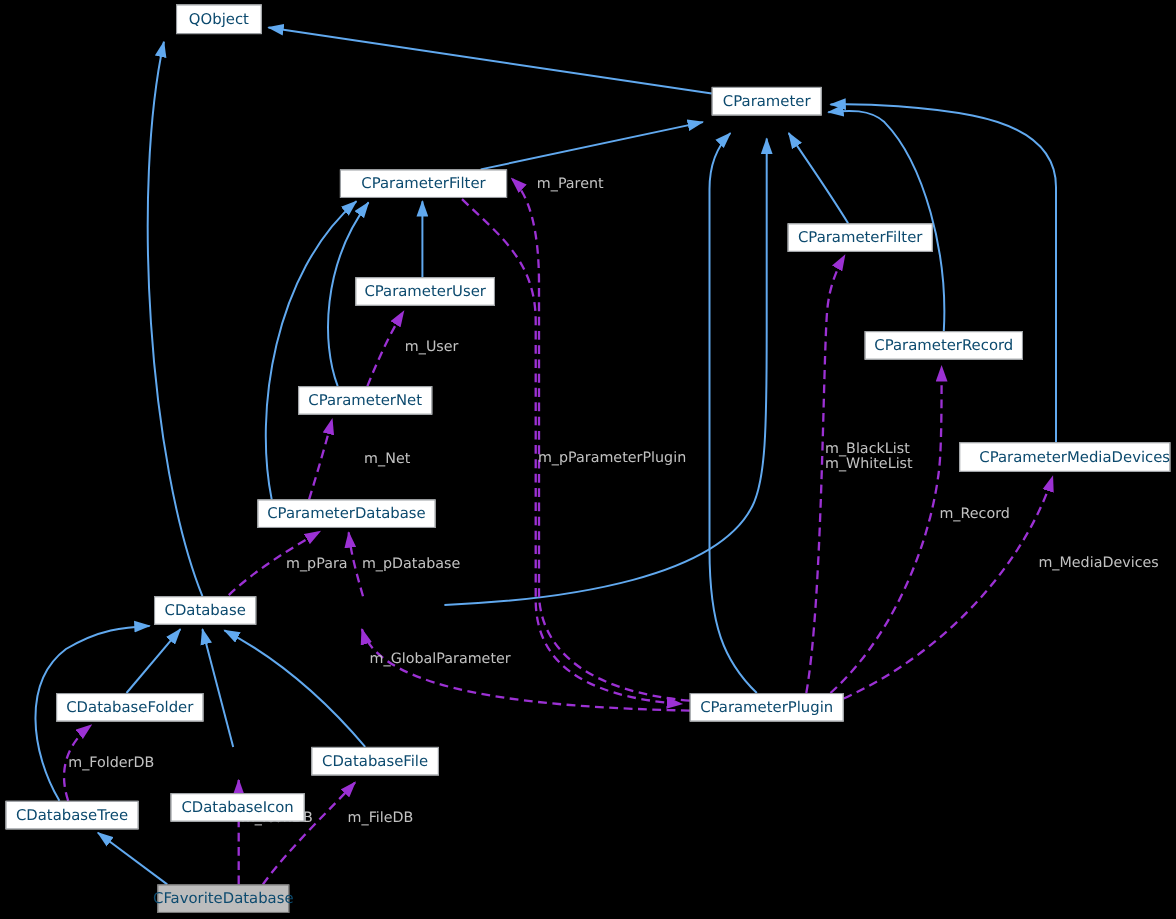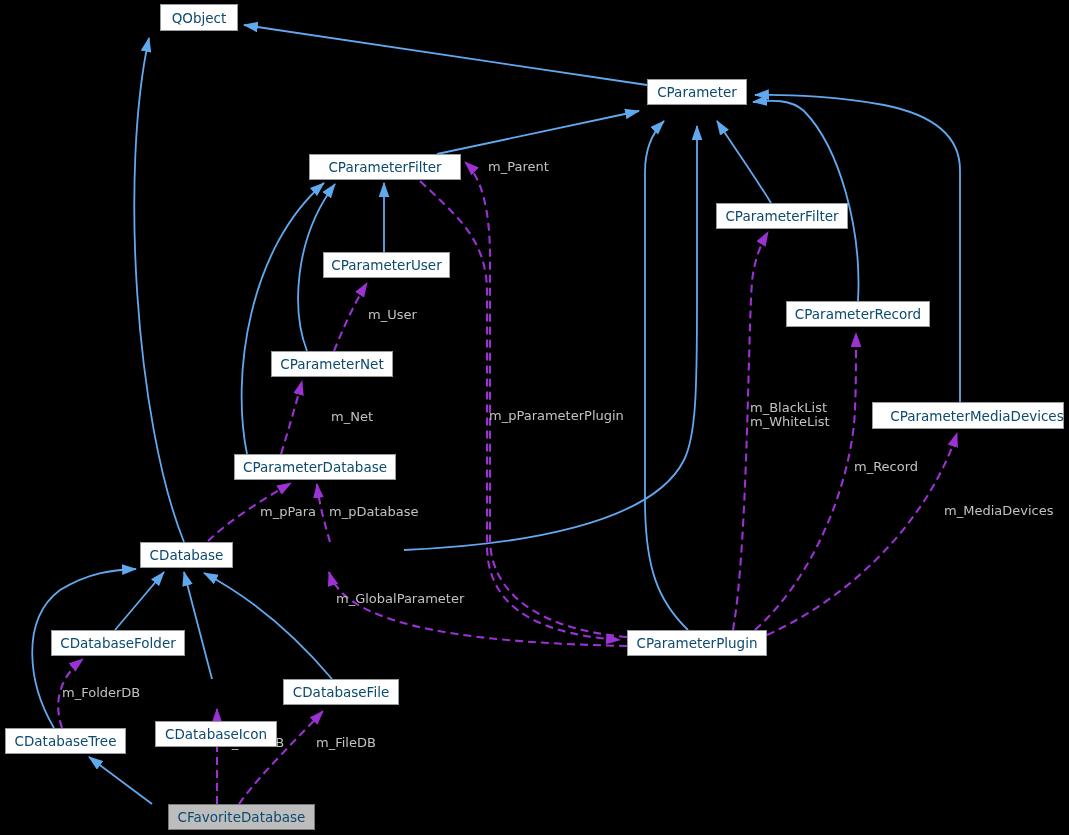--- a/index.html
+++ b/index.html
@@ -77,14 +77,14 @@
     <div class="node" style="left: 786px; top: 301px; width: 144px; height: 26px; text-align: center;">CParameterRecord</div>
     <div class="node" style="left: 271px; top: 351px; width: 122px; height: 26px;">CParameterNet</div>
     <div class="node" style="left: 872px; top: 402px; width: 192px; height: 27px; padding-left: 18px;">CParameterMediaDevices</div>
     <div class="node" style="left: 234px; top: 454px; width: 162px; height: 26px;">CParameterDatabase</div>
     <div class="node" style="left: 140px; top: 542px; width: 93px; height: 26px;">CDatabase</div>
     <div class="node" style="left: 627px; top: 630px; width: 140px; height: 26px;">CParameterPlugin</div>
     <div class="node" style="left: 51px; top: 630px; width: 134px; height: 26px;">CDatabaseFolder</div>
     <div class="node" style="left: 155px; top: 679px; width: 122px; height: 26px; margin-top: 42px;">CDatabaseIcon</div>
     <div class="node" style="left: 283px; top: 679px; width: 116px; height: 26px;">CDatabaseFile</div>
     <div class="node" style="left: 5px; top: 728px; width: 121px; height: 26px;">CDatabaseTree</div>
-    <div class="node highlight" style="left: 143px; top: 804px; width: 147px; height: 26px; margin-left: 25px;">CFavoriteDatabase</div>
+    <div class="node highlight" style="left: 143px; top: 804px; width: 120px; height: 26px;">CFavoriteDatabase</div>
   </div>
 
 </body></html>

